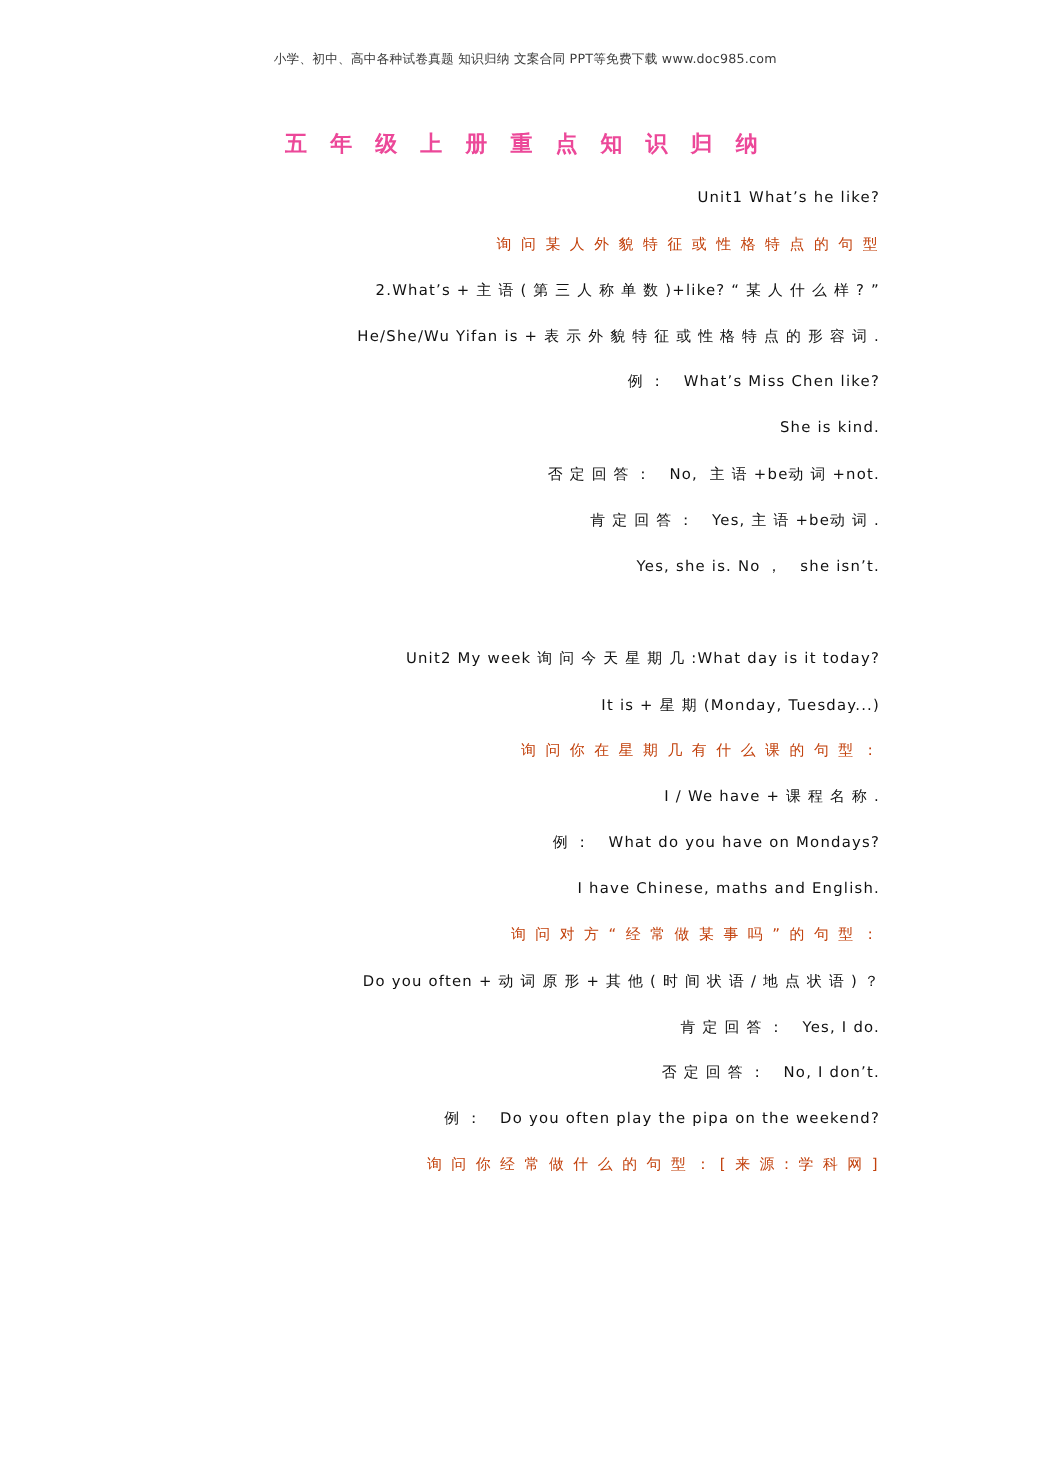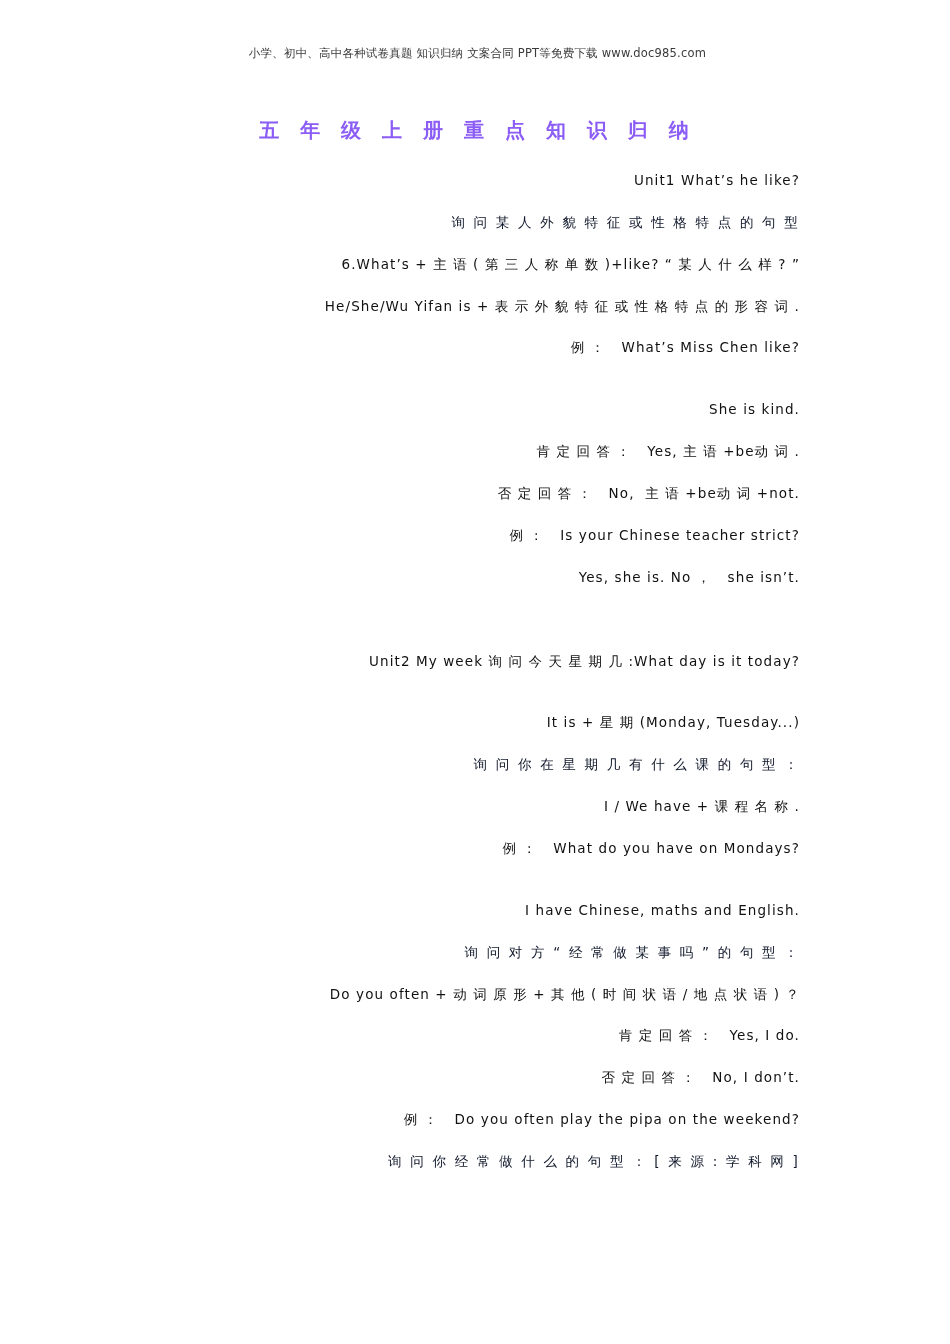--- a/index.html
+++ b/index.html
@@ -27,66 +27,65 @@
     letter-spacing: 0.2px;
     margin: 8px 0 0 0;
     font-family: "DejaVu Sans", sans-serif;
   }
   .doc-title {
     text-align: center;
     font-size: 20px;
     font-weight: 700;
     letter-spacing: 7px;
     margin: 56px 0 26px 0;
-    color: #8b5cf6;
+    color: #ec4899;
     font-family: "DejaVu Sans", sans-serif;
   }
   .line {
     font-size: 13.5px;
     line-height: 1.62;
     margin: 0 0 20px 0;
     color: #111;
     white-space: pre-wrap;
     font-family: "Liberation Sans", sans-serif;
     text-align: right;
   }
   .line.cn {
     letter-spacing: 2.2px;
     font-family: "DejaVu Sans", sans-serif;
-    color: #0f172a;
+    color: #c2410c;
   }
   .line.mix {
     letter-spacing: 1.1px;
     font-family: "DejaVu Sans", sans-serif;
     color: #111;
   }
   .indent-1 { padding-left: 14px; }
-  .indent-2 { padding-left: 48px; margin-top: 40px; }
+  .indent-2 { padding-left: 48px; }
   .indent-3 { padding-left: 10px; }
   .gap { height: 42px; }
 </style>
 </head>
 <body>
 
 <div class="page">
 
   <div class="header-note">小学、初中、高中各种试卷真题 知识归纳 文案合同 PPT等免费下载 www.doc985.com</div>
 
   <h1 class="doc-title">五 年 级 上 册 重 点 知 识 归 纳</h1>
 
   <div id="body-lines">
       <p class="line mix">Unit1 What’s he like?</p>
       <p class="line cn">询 问 某 人 外 貌 特 征 或 性 格 特 点 的 句 型</p>
-      <p class="line mix">6.What’s + 主 语 ( 第 三 人 称 单 数 )+like? “ 某 人 什 么 样 ? ”</p>
+      <p class="line mix">2.What’s + 主 语 ( 第 三 人 称 单 数 )+like? “ 某 人 什 么 样 ? ”</p>
       <p class="line mix indent-1">He/She/Wu Yifan is + 表 示 外 貌 特 征 或 性 格 特 点 的 形 容 词 .</p>
       <p class="line mix indent-3">例 ：   What’s Miss Chen like?</p>
       <p class="line mix indent-2">She is kind.</p>
+      <p class="line mix indent-1">否 定 回 答 ：   No,  主 语 +be动 词 +not.</p>
       <p class="line mix indent-1">肯 定 回 答 ：   Yes, 主 语 +be动 词 .</p>
-      <p class="line mix indent-1">否 定 回 答 ：   No,  主 语 +be动 词 +not.</p>
-      <p class="line mix indent-3">例 ：   Is your Chinese teacher strict?</p>
       <p class="line mix">Yes, she is. No ，   she isn’t.</p>
       <div class="gap"></div>
       <p class="line mix">Unit2 My week 询 问 今 天 星 期 几 :What day is it today?</p>
       <p class="line mix indent-2">It is + 星 期 (Monday, Tuesday...)</p>
       <p class="line cn">询 问 你 在 星 期 几 有 什 么 课 的 句 型 ：</p>
       <p class="line mix">I / We have + 课 程 名 称 .</p>
       <p class="line mix indent-3">例 ：   What do you have on Mondays?</p>
       <p class="line mix indent-2">I have Chinese, maths and English.</p>
       <p class="line cn">询 问 对 方 “ 经 常 做 某 事 吗 ” 的 句 型 ：</p>
       <p class="line mix">Do you often + 动 词 原 形 + 其 他 ( 时 间 状 语 / 地 点 状 语 ) ？</p>

